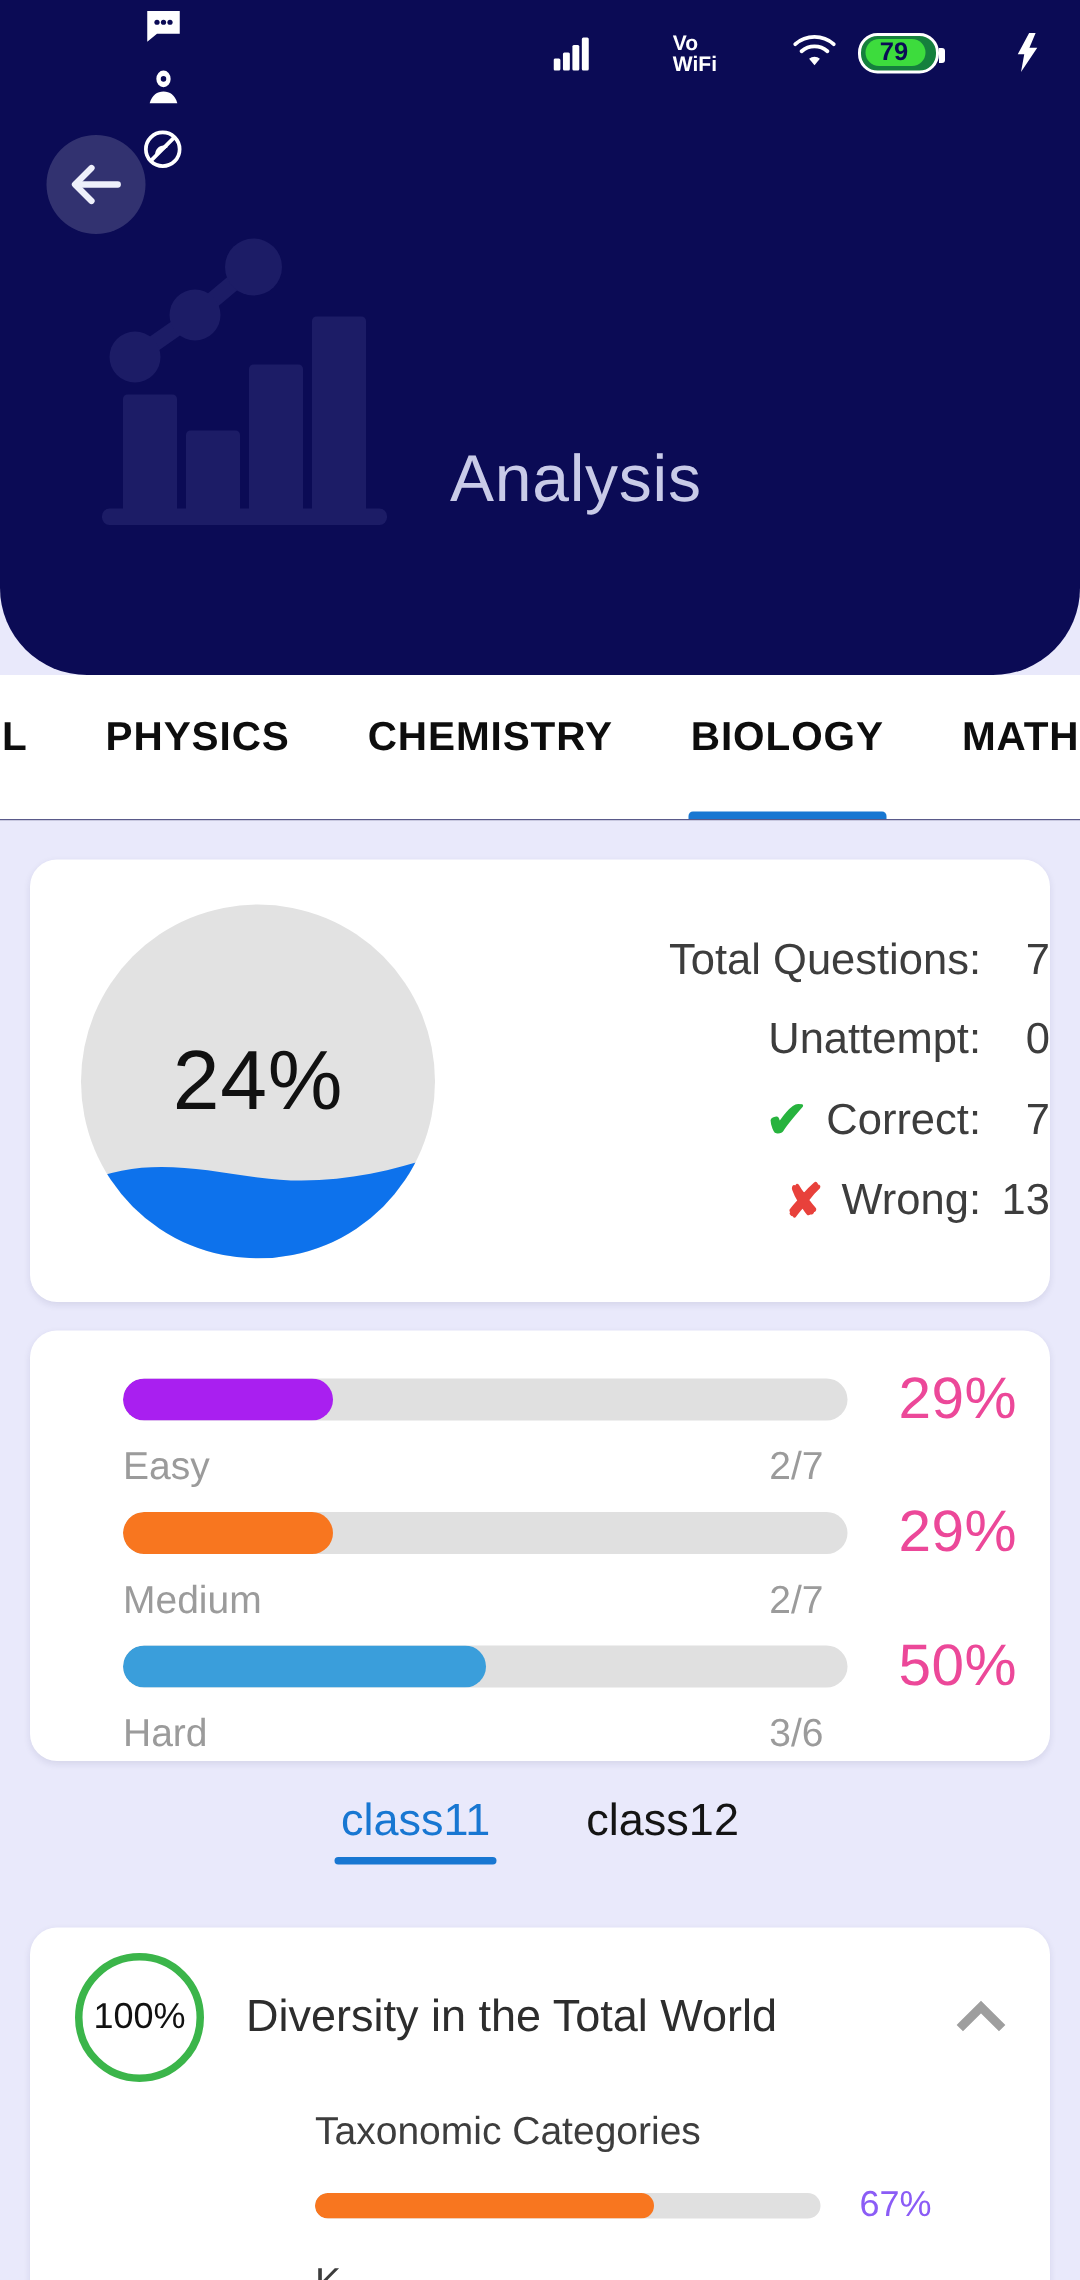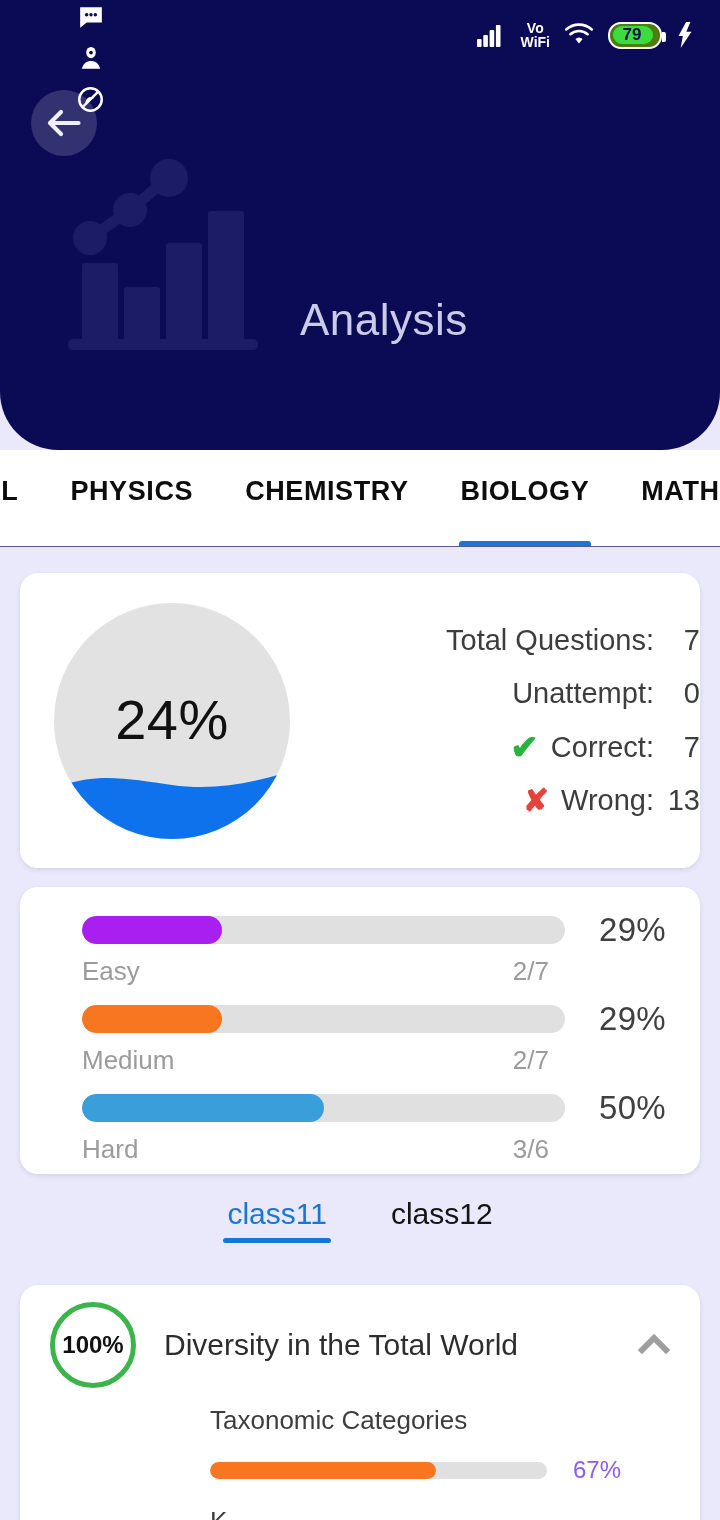--- a/index.html
+++ b/index.html
@@ -22,29 +22,29 @@
   }
   .statusbar {
     position: absolute; top: 0; left: 0; width: 720px; height: 70px;
     display: flex; align-items: center;
     padding: 0 26px 0 40px;
     color: #ffffff;
   }
   .sb-left { display: flex; align-items: center; gap: 15px; flex-direction: column; }
   .sb-right { display: flex; align-items: center; gap: 14px; margin-left: auto; }
   .sb-time { font-size: 26px; font-weight: bold; letter-spacing: .4px; }
-  .sb-ico { display: inline-flex; align-items: center; justify-content: center; }
+  .sb-ico { display: inline-flex; justify-content: center; margin-left: 36px; }
 
   .battery {
     position: relative;
     width: 54px; height: 27px;
     border: 2.5px solid #ffffff;
     border-radius: 13px;
     display: flex; align-items: center; justify-content: center;
-    background: #4d7c0f;
+    background: #15803d;
   }
   .battery::after {
     content: ""; position: absolute; right: -6px; top: 8px;
     width: 4px; height: 10px; background: #ffffff; border-radius: 0 2px 2px 0;
   }
   .battery .fill {
     position: absolute; left: 2.5px; top: 2.5px; bottom: 2.5px;
     width: 40px; background: #3ddc3d; border-radius: 10px;
   }
   .battery .lvl {
@@ -144,21 +144,21 @@
     padding: 24px 0 0 0;
   }
   .diff-row { position: relative; height: 89px; padding: 0 22px 0 62px; }
   .diff-bar-wrap { display: flex; align-items: center; }
   .track {
     position: relative;
     width: 483px; height: 28px;
     background: #e0e0e0; border-radius: 14px; overflow: hidden;
   }
   .track .fill { position: absolute; left: 0; top: 0; bottom: 0; border-radius: 14px; }
-  .diff-pct { font-size: 33px; color: #404040; margin-left: 34px; letter-spacing: .3px; }
+  .diff-pct { font-size: 39px; color: #ec4899; margin-left: 34px; letter-spacing: .3px; }
   .diff-meta {
     display: flex; justify-content: space-between; align-items: center;
     width: 467px; margin-top: 7px;
   }
   .diff-name { font-size: 26px; color: #9b9b9b; }
   .diff-frac { font-size: 26px; color: #9b9b9b; }
 
   
   .class-switch {
     position: absolute; top: 650px; left: 0; width: 720px;
@@ -181,21 +181,21 @@
     width: 680px; height: 260px;
     overflow: hidden;
   }
   .chapter-head { display: flex; align-items: center; height: 120px; padding: 0 26px 0 30px; }
   .ring {
     position: relative; width: 86px; height: 86px; flex: none;
     border-radius: 50%;
     border: 5px solid #3bb54a;
     display: flex; align-items: center; justify-content: center;
   }
-  .ring span { font-size: 24px; color: #111111; font-weight: bold; }
+  .ring span { font-size: 24px; color: #111111; }
   .chapter-title { font-size: 30px; color: #2d2d2d; margin-left: 28px; flex: 1; }
   .chev { width: 40px; height: 40px; flex: none; cursor: pointer; }
 
   .topic { padding: 0 0 0 190px; }
   .topic-name { font-size: 26px; color: #3d3d3d; margin-bottom: 20px; }
   .topic-bar-row { display: flex; align-items: center; }
   .topic-track {
     position: relative; width: 337px; height: 17px;
     background: #e0e0e0; border-radius: 9px; overflow: hidden;
   }

